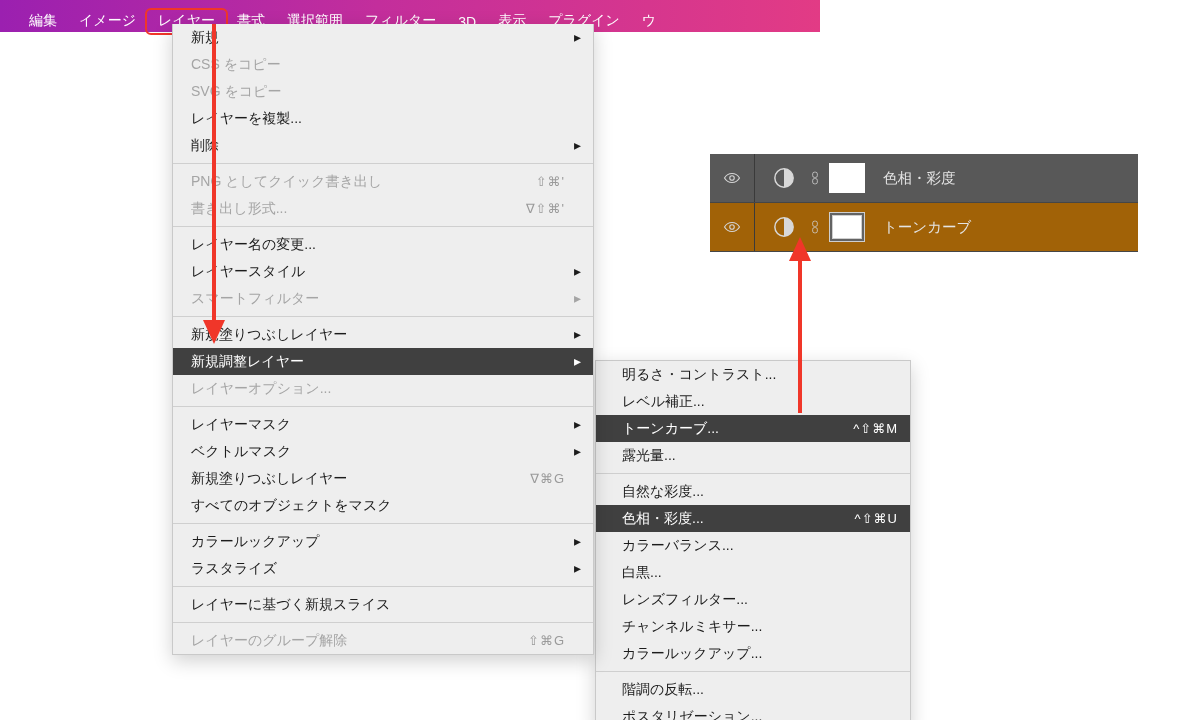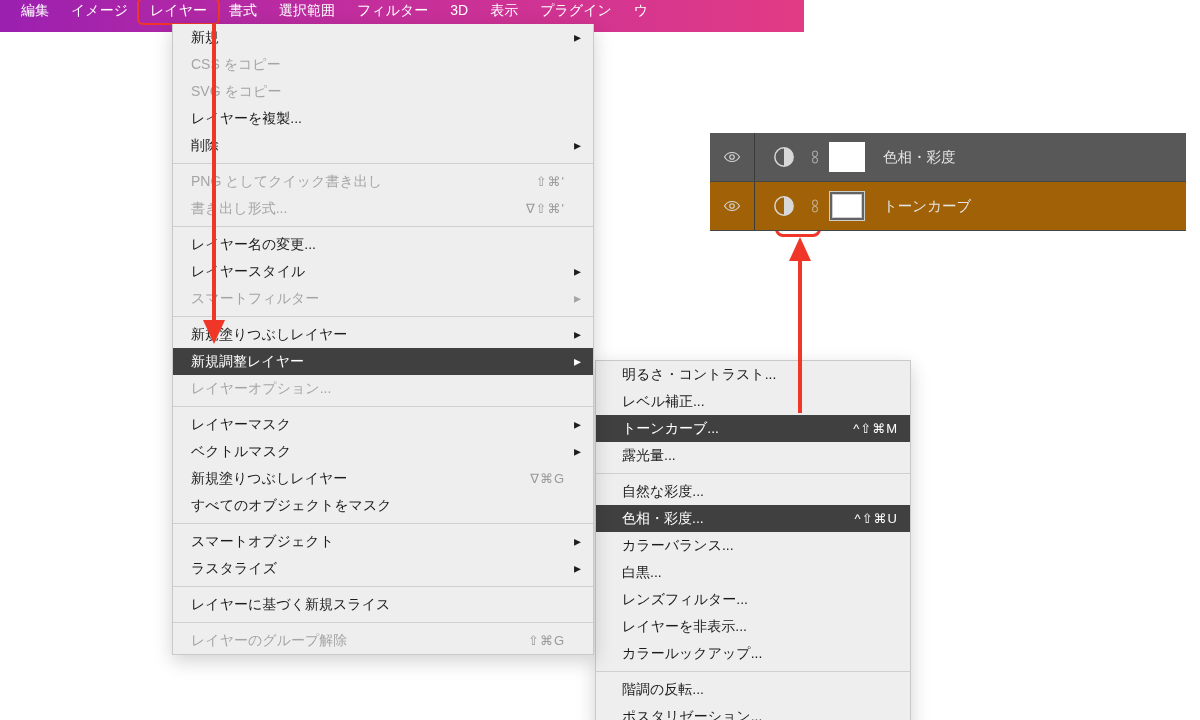--- a/index.html
+++ b/index.html
@@ -1,20 +1,20 @@
 <!DOCTYPE html>
 <html><head>
 <meta charset="utf-8">
 <style>
   html,body{margin:0;padding:0;width:1200px;height:720px;background:#fff;
     font-family:"Hiragino Kaku Gothic ProN","Helvetica Neue",Arial,sans-serif;
     font-size:14px;overflow:hidden;-webkit-font-smoothing:antialiased}
   
-  .menubar{height:32px;width:784px;display:flex;align-items:flex-start;
-    padding:0 10px;color:#fff;background:linear-gradient(90deg,#9b20b0 0%,#c32e9c 46%,#e23b85 100%)}
+  .menubar{height:32px;width:784px;display:flex;align-items:flex-end;
+    padding:0 18px;color:#fff;background:linear-gradient(90deg,#9b20b0 0%,#c32e9c 46%,#e23b85 100%)}
   .menubar .mitem{padding:2px 11px;white-space:nowrap;cursor:default}
   .menubar .mitem.active{position:relative}
   .menubar .mitem.active::after{content:"";position:absolute;left:-2px;top:-2px;
     right:-2px;bottom:-3px;border:2px solid #f03629;border-radius:6px;pointer-events:none}
   
   .dropdown{position:absolute;left:172px;top:24px;width:420px;background:#eeeeee;
     border:1px solid #c9c9c9;border-top:none;box-shadow:0 6px 18px rgba(0,0,0,.18);z-index:5}
   .ditem{position:relative;height:27px;line-height:27px;padding:0 48px 0 18px;color:#1c1c1c}
   .ditem.disabled{color:#a5a5a5}
   .ditem.selected{background:#404040;color:#fff}
@@ -22,21 +22,21 @@
   .ditem.disabled .chev{color:#a5a5a5}
   .ditem .scut{position:absolute;right:28px;top:0;font-size:13px;letter-spacing:1px;color:#9a9a9a}
   .sep{height:1px;background:#cfcfcf;margin:4px 0}
   
   .submenu{position:absolute;left:595px;top:360px;width:314px;background:#eeeeee;
     border:1px solid #c9c9c9;box-shadow:0 6px 18px rgba(0,0,0,.18);z-index:4}
   .submenu .ditem{padding-left:26px}
   .submenu .ditem.selected .scut{color:#fff}
   .submenu .ditem .scut{right:12px}
   
-  .layers{position:absolute;left:710px;top:133px;width:476px;z-index:6}
+  .layers{position:absolute;left:710px;top:154px;width:428px;z-index:6}
   .lrow{height:48px;display:flex;align-items:center;background:#585858;
     border-bottom:1px solid #464646;color:#e4e4e4;position:relative}
   .lrow:nth-child(2){background:#a16207}
   .eye{width:44px;height:100%;display:flex;align-items:center;justify-content:center}
   .eye svg{width:18px;height:18px;fill:none;stroke:#d4d4d4;stroke-width:1.5}
   .vbar{width:1px;height:100%;background:#3a3a3a}
   .ladj{width:30px;height:30px;margin:0 6px 0 14px;display:flex;align-items:center;justify-content:center}
   .ladj svg{width:22px;height:22px}
   .link{width:20px;display:flex;align-items:center;justify-content:center}
   .link svg{width:14px;height:18px;fill:none;stroke:#cfcfcf;stroke-width:1.4}
@@ -79,40 +79,40 @@
     <div class="sep"></div>
     <div class="ditem"><span>新規塗りつぶしレイヤー</span><span class="chev">▸</span></div>
     <div class="ditem selected"><span>新規調整レイヤー</span><span class="chev">▸</span></div>
     <div class="ditem disabled"><span>レイヤーオプション...</span></div>
     <div class="sep"></div>
     <div class="ditem"><span>レイヤーマスク</span><span class="chev">▸</span></div>
     <div class="ditem"><span>ベクトルマスク</span><span class="chev">▸</span></div>
     <div class="ditem"><span>新規塗りつぶしレイヤー</span><span class="scut">∇⌘G</span></div>
     <div class="ditem"><span>すべてのオブジェクトをマスク</span></div>
     <div class="sep"></div>
-    <div class="ditem"><span>スマートオブジェクト</span><span class="chev">▸</span></div>
+    <div class="ditem"><span>カラールックアップ</span><span class="chev">▸</span></div>
     <div class="ditem"><span>ラスタライズ</span><span class="chev">▸</span></div>
     <div class="sep"></div>
     <div class="ditem"><span>レイヤーに基づく新規スライス</span></div>
     <div class="sep"></div>
     <div class="ditem disabled"><span>レイヤーのグループ解除</span><span class="scut">⇧⌘G</span></div>
   </div>
 
 <div class="submenu" id="submenu">
     <div class="ditem"><span>明るさ・コントラスト...</span></div>
     <div class="ditem"><span>レベル補正...</span></div>
     <div class="ditem selected"><span>トーンカーブ...</span><span class="scut">^⇧⌘M</span></div>
     <div class="ditem"><span>露光量...</span></div>
     <div class="sep"></div>
     <div class="ditem"><span>自然な彩度...</span></div>
     <div class="ditem selected"><span>色相・彩度...</span><span class="scut">^⇧⌘U</span></div>
     <div class="ditem"><span>カラーバランス...</span></div>
     <div class="ditem"><span>白黒...</span></div>
     <div class="ditem"><span>レンズフィルター...</span></div>
-    <div class="ditem"><span>レイヤーを非表示...</span></div>
+    <div class="ditem"><span>チャンネルミキサー...</span></div>
     <div class="ditem"><span>カラールックアップ...</span></div>
     <div class="sep"></div>
     <div class="ditem"><span>階調の反転...</span></div>
     <div class="ditem"><span>ポスタリゼーション...</span></div>
   </div>
 
 <div class="layers" id="layers">
     <div class="lrow">
       <div class="eye">
         <svg viewBox="0 0 24 24">

